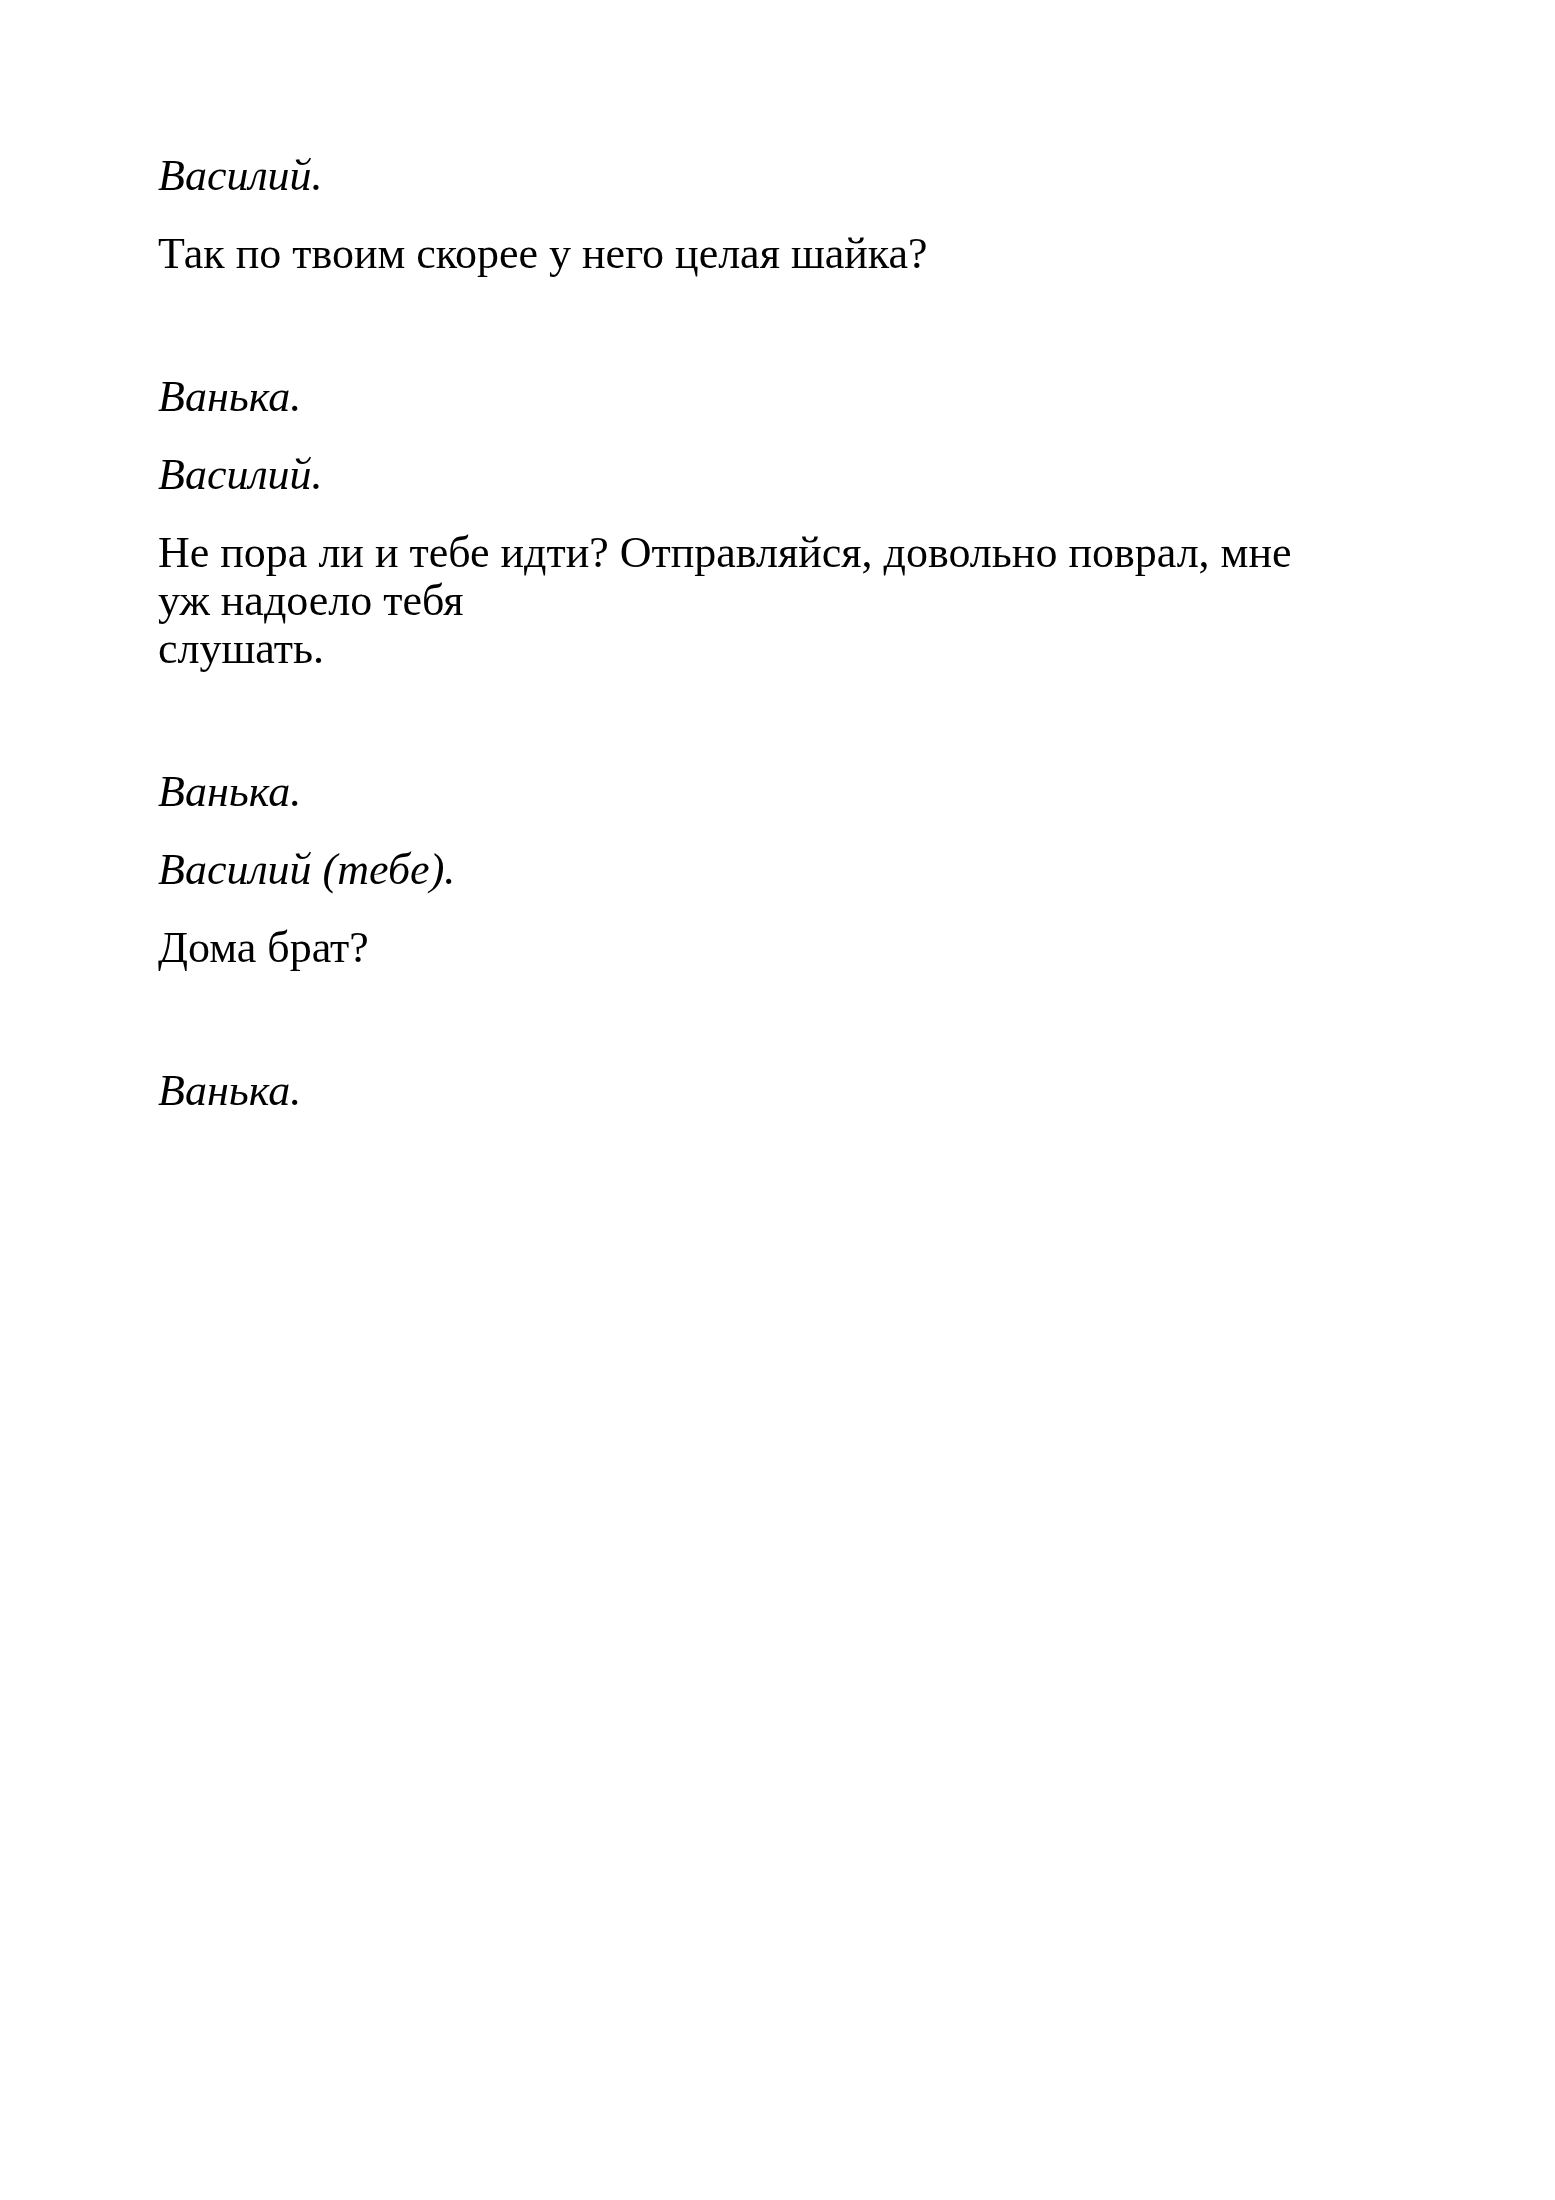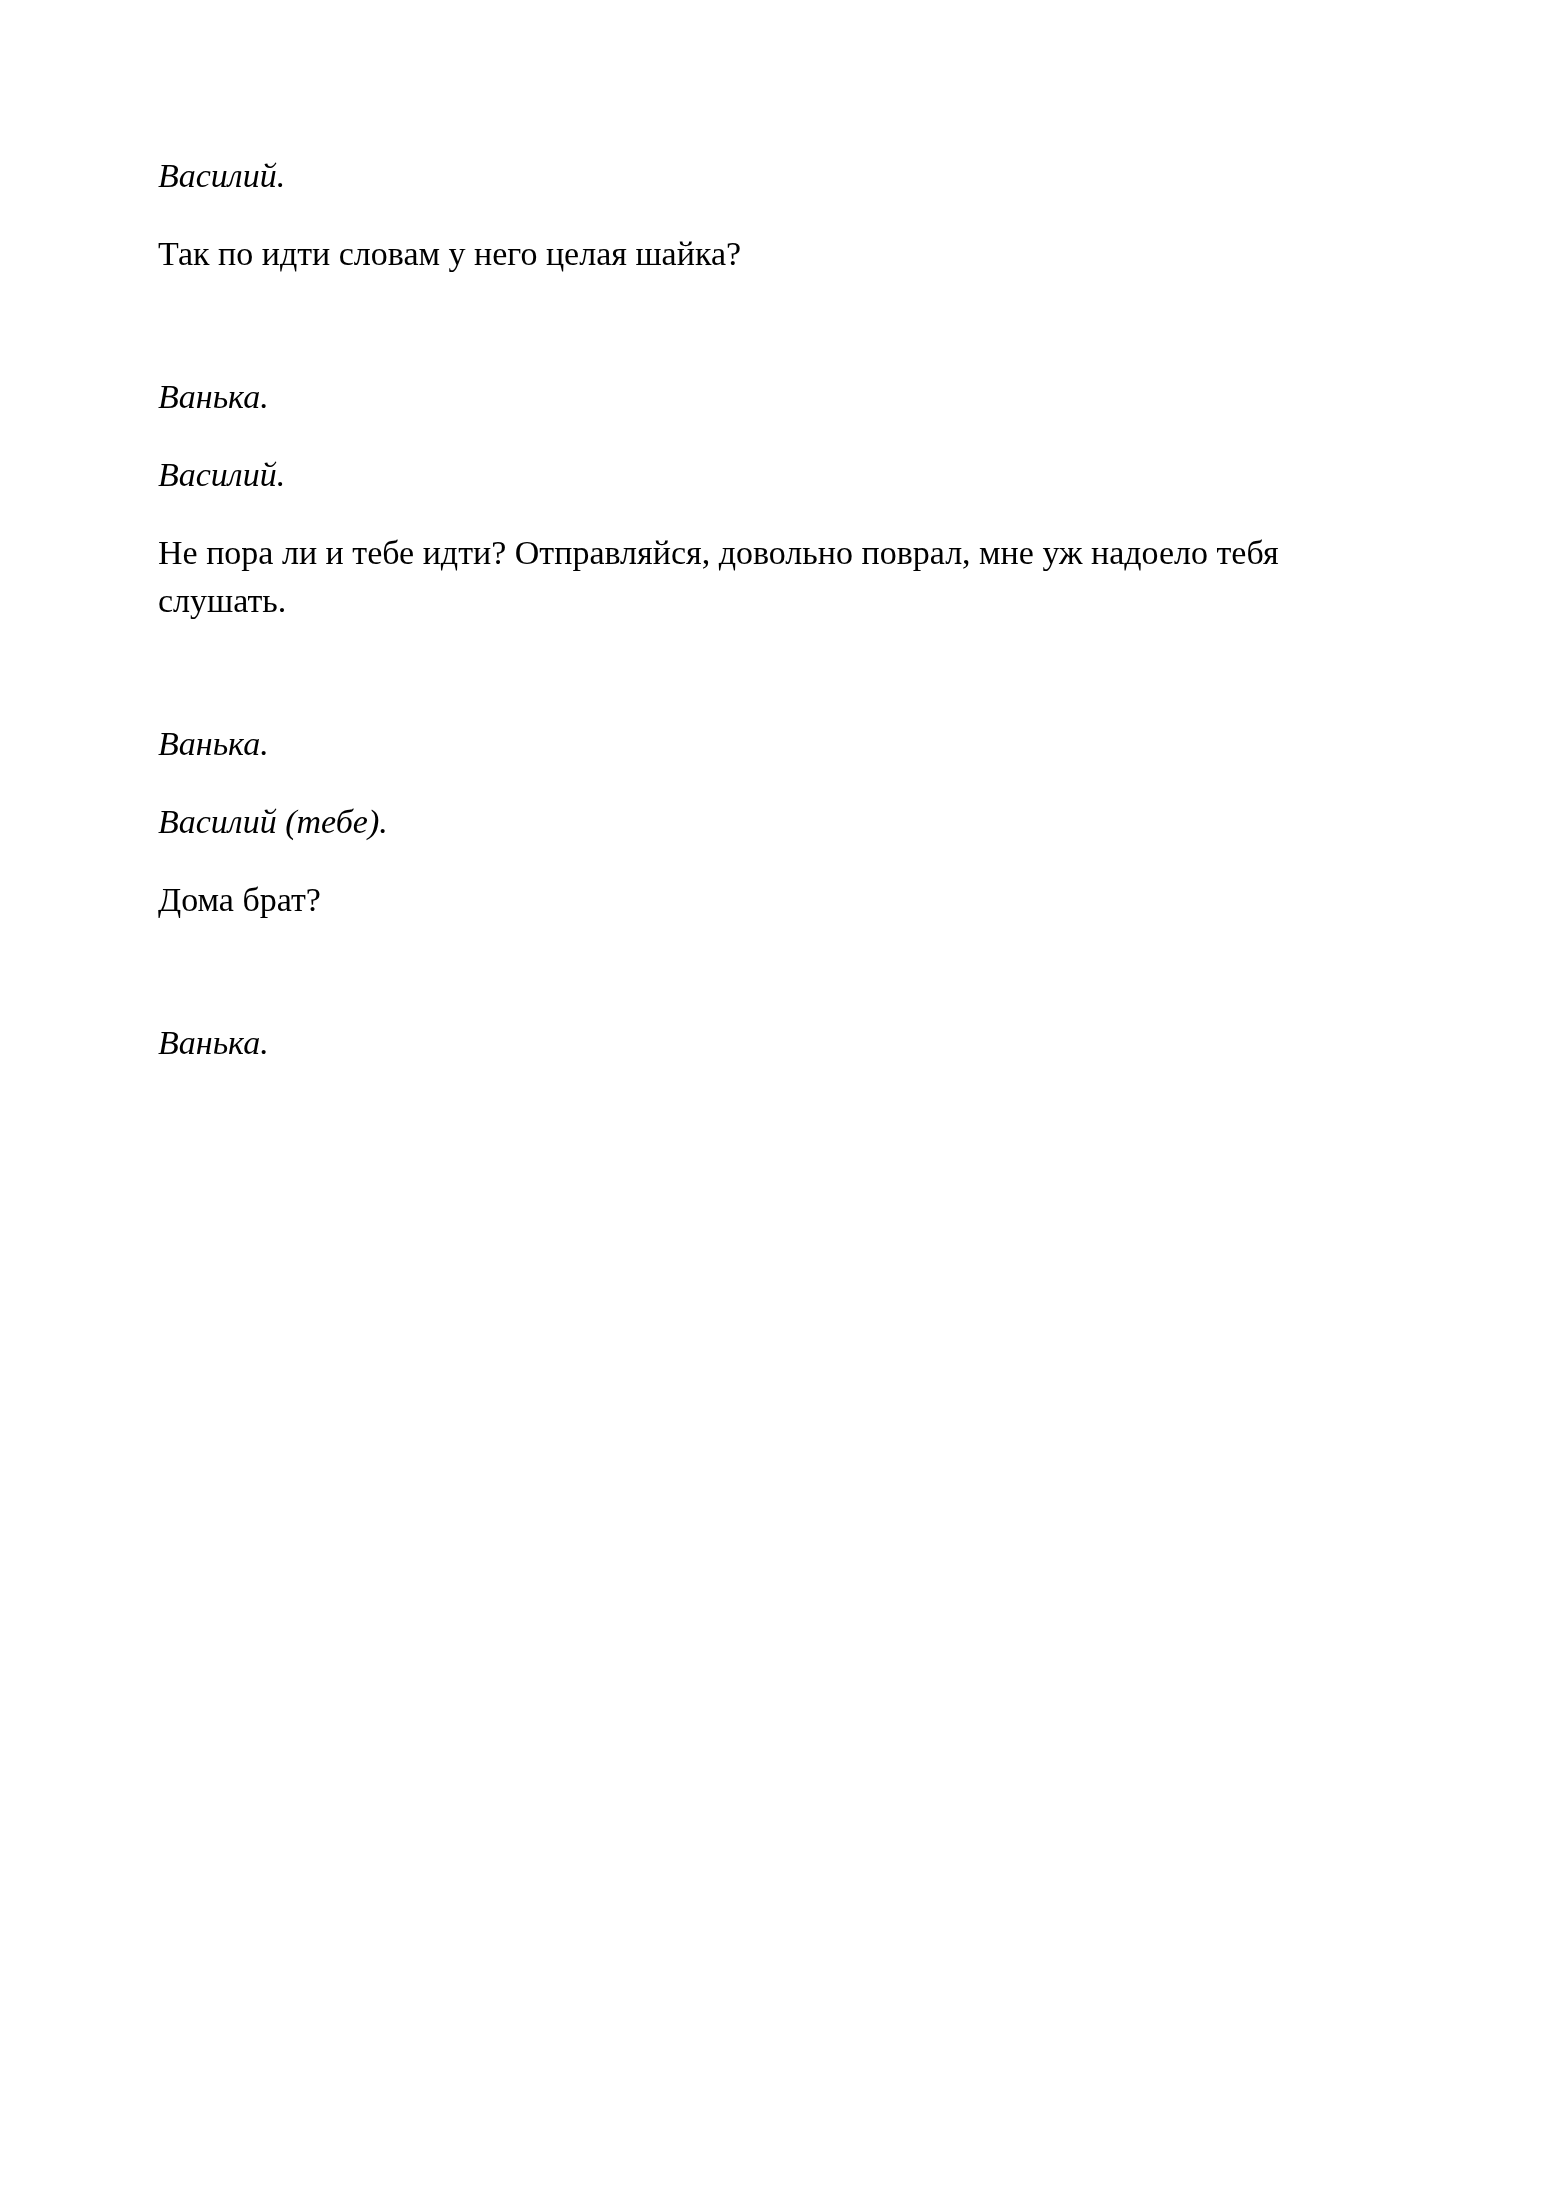--- a/index.html
+++ b/index.html
@@ -8,21 +8,21 @@
     background: #ffffff;
   }
   .page {
     position: relative;
     width: 1413px;
     height: 2200px;
     box-sizing: border-box;
     background: #ffffff;
     color: #000000;
     font-family: "Liberation Serif", "DejaVu Serif", serif;
-    font-size: 34px;
+    font-size: 44px;
     line-height: 48px;
     padding: 152px 118px 0 158px;
     overflow: hidden;
   }
   .block {
     margin: 0;
     padding: 0;
   }
   .speaker {
     font-style: italic;
@@ -39,21 +39,21 @@
     margin: 0 0 102px 0;
   }
 </style>
 </head>
 <body>
 
 <div class="page">
 
   <p class="block speaker">Василий.</p>
 
-  <p class="block dialogue">Так по идти словам у него целая шайка?</p>
+  <p class="block dialogue">Так по твоим скорее у него целая шайка?</p>
 
   <p class="block speaker">Ванька.</p>
 
 
   <p class="block speaker">Василий.</p>
 
   <p class="block dialogue">Не пора ли и тебе идти? Отправляйся, довольно поврал, мне уж надоело тебя
 слушать.</p>
 
   <p class="block speaker">Ванька.</p>

